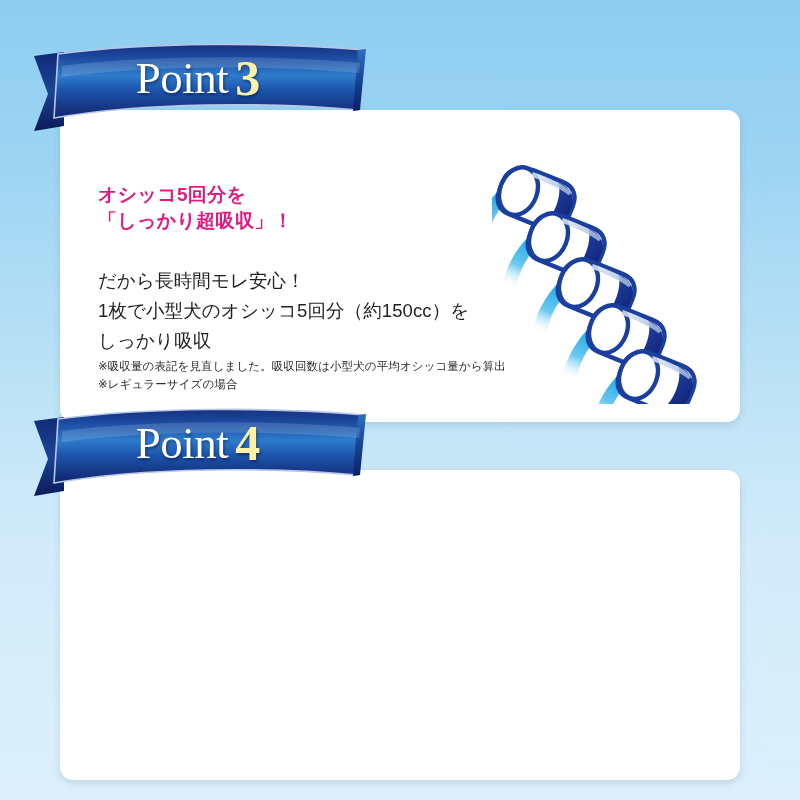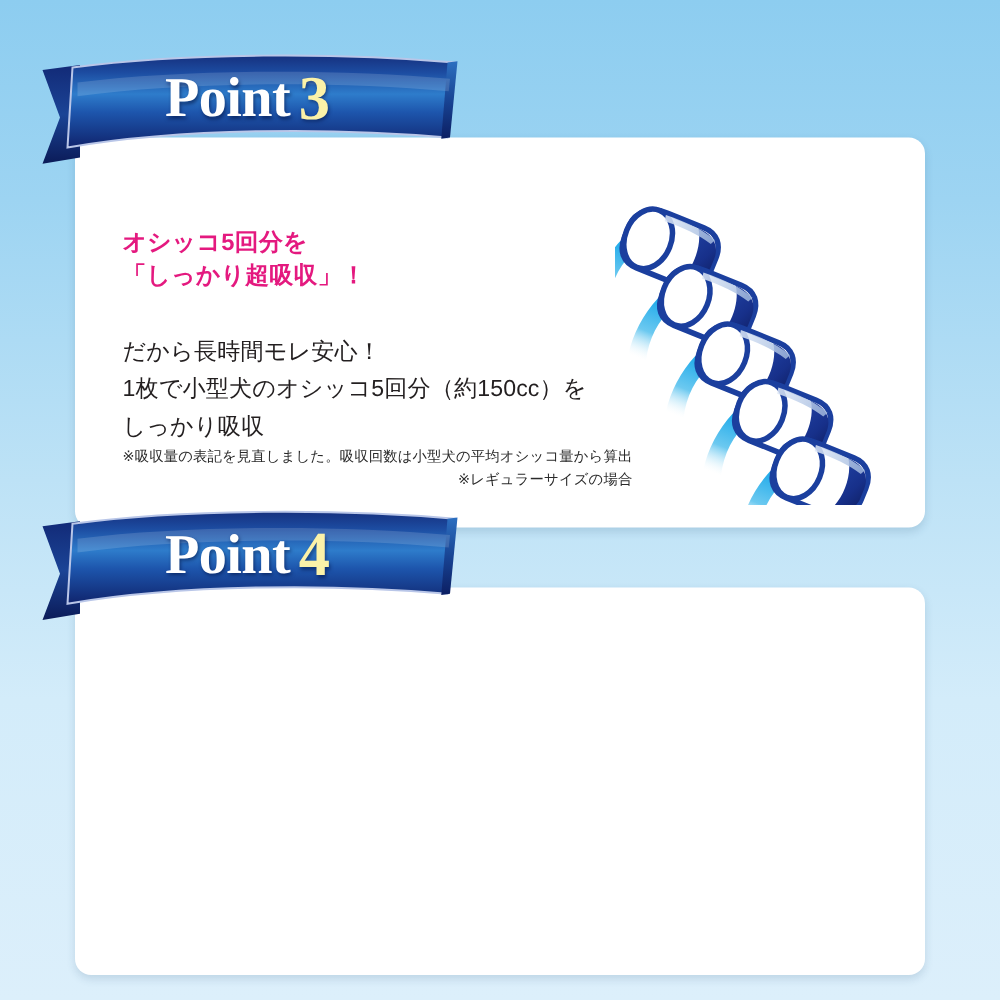--- a/index.html
+++ b/index.html
@@ -58,21 +58,21 @@
     width: 340px;
     height: 78px;
     display: flex;
     align-items: center;
     justify-content: center;
     gap: 4px;
     pointer-events: none;
   }
   .ribbon-word {
     font-family: "Liberation Serif", "DejaVu Serif", serif;
-    font-weight: bold;
+    font-weight: normal;
     font-size: 45px;
     color: #ffffff;
     letter-spacing: -0.5px;
     text-shadow: 1px 2px 3px rgba(0,14,60,0.55);
     line-height: 1;
     margin-top: -2px;
   }
   .ribbon-num {
     font-family: "Liberation Serif", "DejaVu Serif", serif;
     font-weight: bold;
@@ -108,21 +108,20 @@
 
   .notes {
     position: absolute;
     left: 98px;
     top: 317px;
     font-size: 11.5px;
     color: #2a2a2a;
     line-height: 1.58;
     letter-spacing: 0.1px;
     white-space: pre-line;
-    text-align: right;
   }
 
   
   .cups {
     position: absolute;
     left: 492px;
     top: 112px;
     width: 232px;
     height: 252px;
   }

